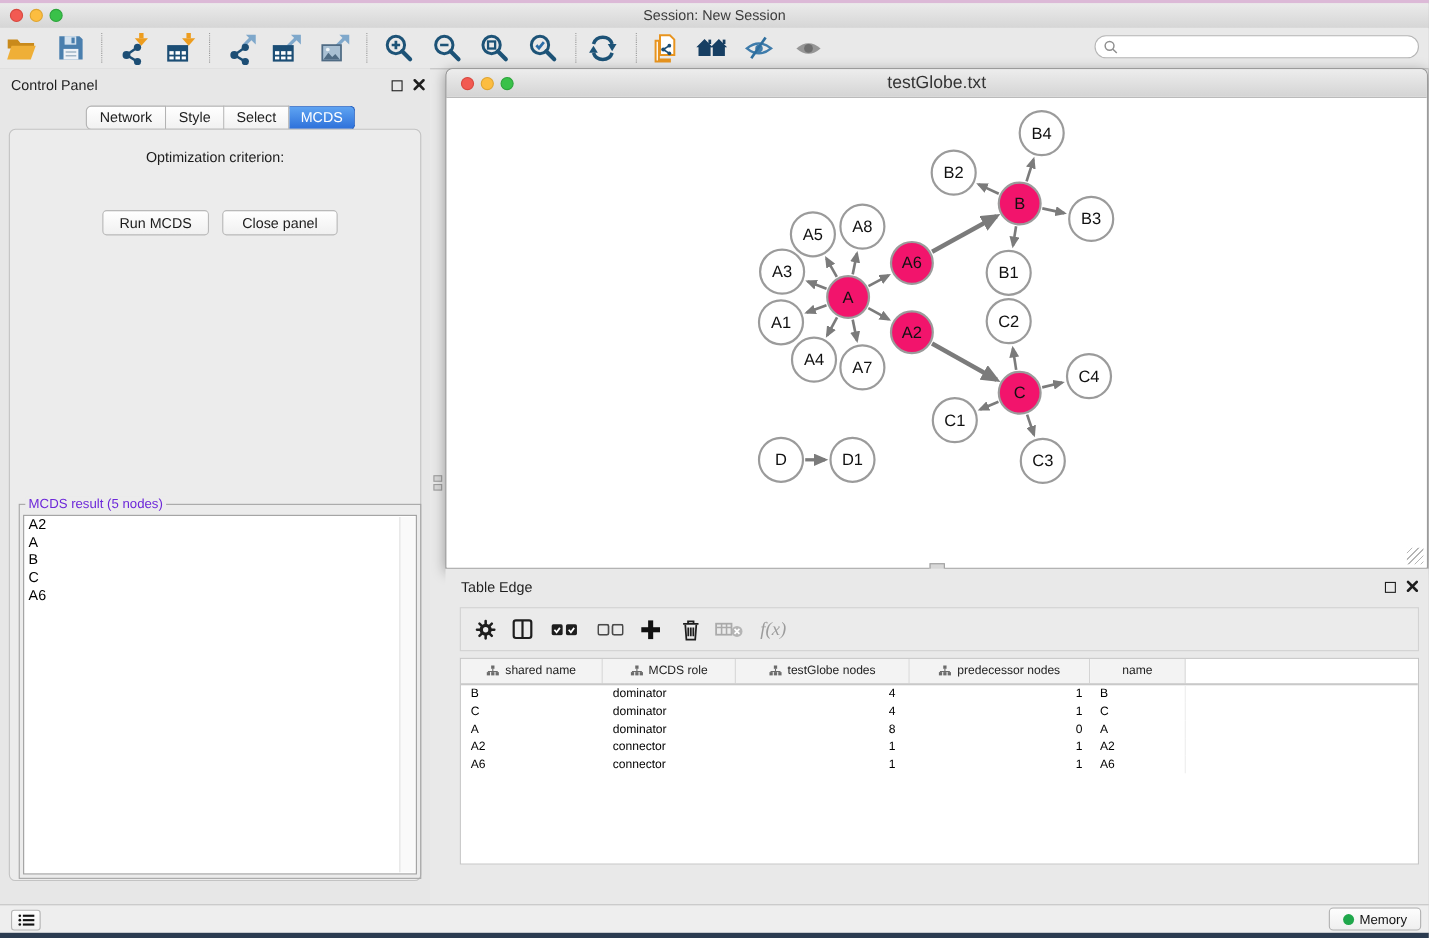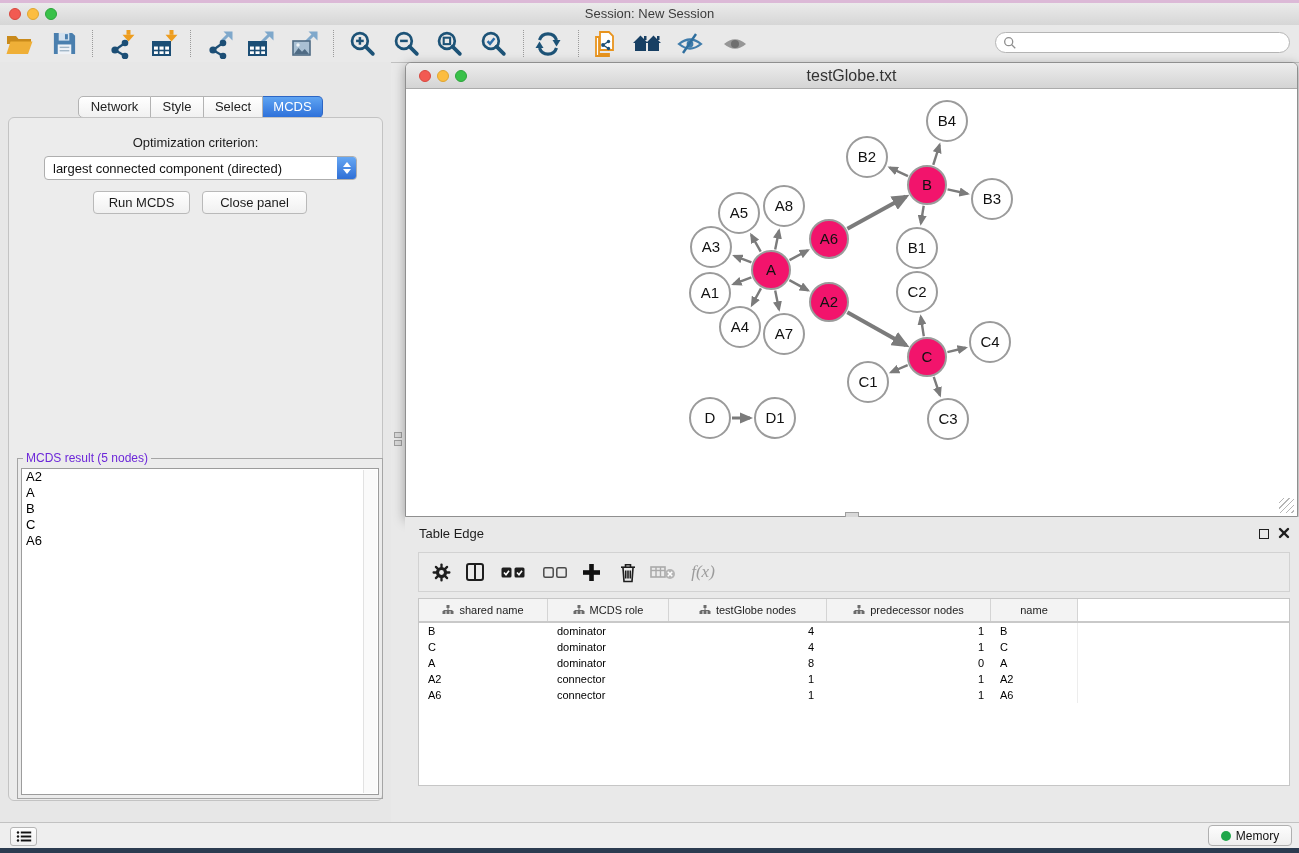--- a/index.html
+++ b/index.html
@@ -285,35 +285,40 @@
     <div class="searchbox">
       <svg width="14" height="14" viewBox="0 0 16 16" style="margin:0 4px 0 7px">
         <circle cx="6.5" cy="6.5" r="4.6" fill="none" stroke="#8e8e8e" stroke-width="1.5"></circle>
         <line x1="10" y1="10" x2="14" y2="14" stroke="#8e8e8e" stroke-width="1.5"></line>
       </svg>
       <input aria-label="search" style="">
     </div>
   </div>
 
   <div class="abs control-panel">
+    <div class="panel-head">
+      <span class="panel-title">Control Panel</span>
+      <button class="wbtn" style="left:354px">
+          <span class="float-glyph"></span>
+        </button>
+      <button class="wbtn" style="left:374px">
+        <svg width="12" height="12" viewBox="0 0 12 12">
+          <line x1="2" y1="2" x2="10" y2="10" class="xglyph"></line>
+            <line x1="10" y1="2" x2="2" y2="10" class="xglyph"></line>
+        </svg>
+      </button>
+    </div>
     <div class="seg-tabs" style="left:78px;top:34px">
       <div class="seg" style="width:73px">Network</div>
       <div class="seg" style="width:53px">Style</div>
       <div class="seg" style="width:59px">Select</div>
       <div class="seg active" style="width:60px">MCDS</div>
     </div>
     <div class="cp-body">
       <div class="opt-label">Optimization criterion:</div>
-      <div class="dropdown">
-        <span class="dval">largest connected component (directed)</span>
-        <span class="stepper">
-            <span class="up"></span>
-            <span class="dn"></span>
-          </span>
-      </div>
       <button class="pbtn" style="left:84px;width:97px">Run MCDS</button>
       <button class="pbtn" style="left:193px;width:105px">Close panel</button>
       <div class="fieldset">
         <span class="legend">MCDS result (5 nodes)</span>
         <div class="listbox">
           <div class="item">A2</div>
           <div class="item">A</div>
           <div class="item">B</div>
           <div class="item">C</div>
           <div class="item">A6</div>

